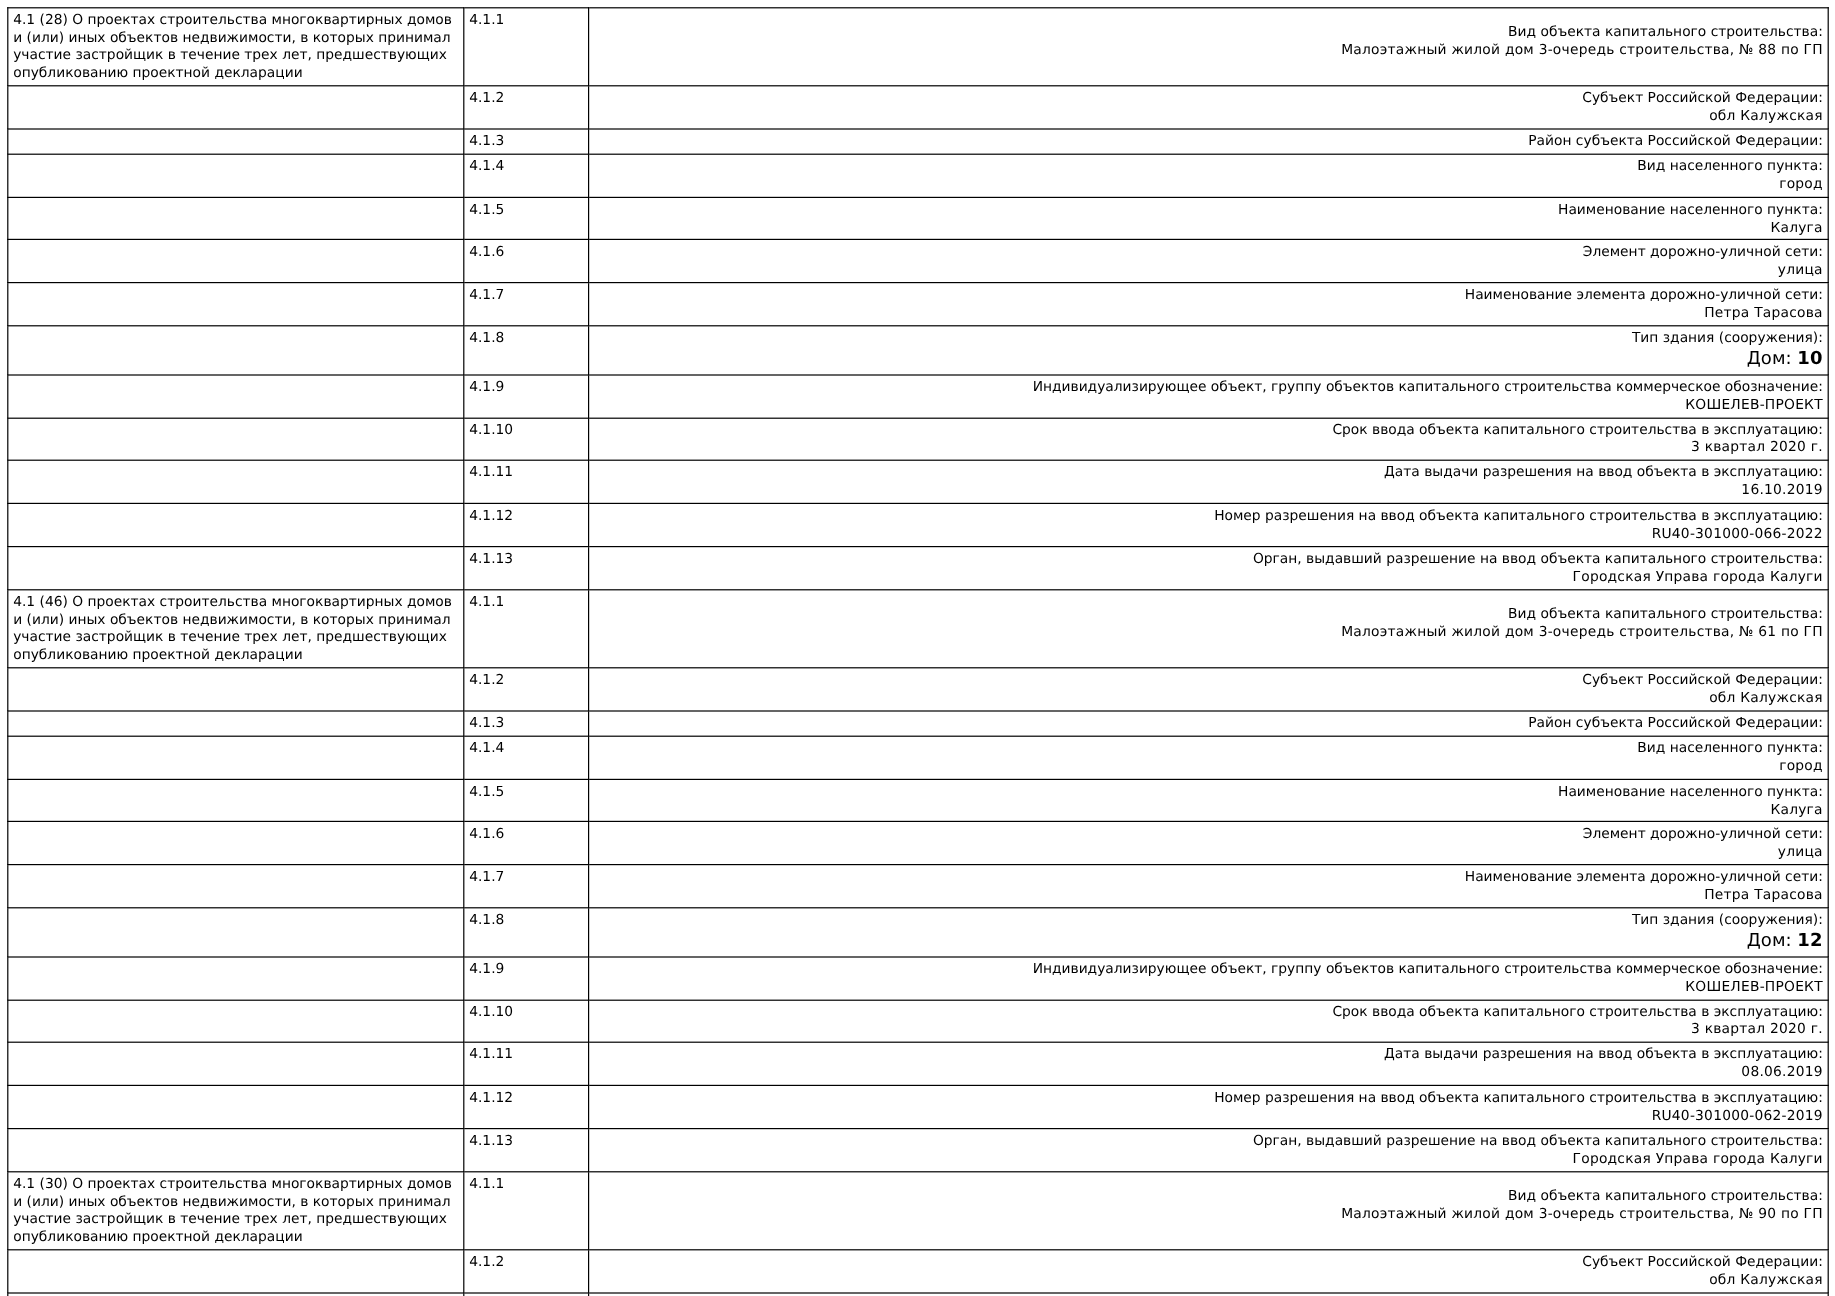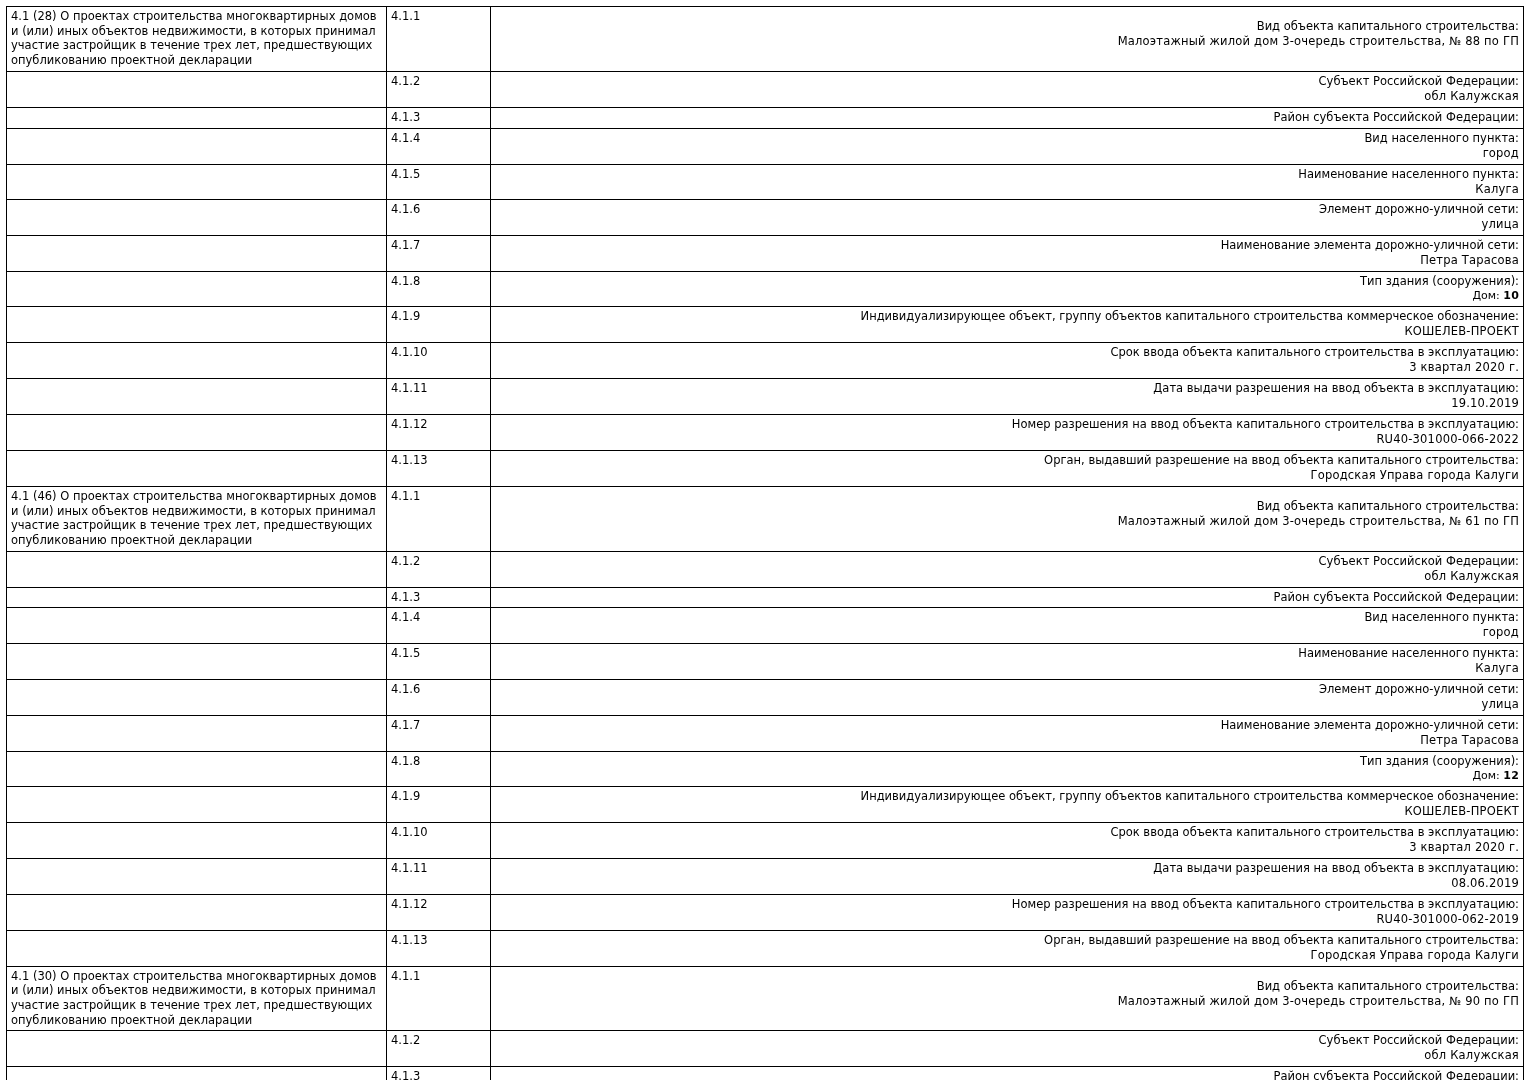--- a/index.html
+++ b/index.html
@@ -54,21 +54,21 @@
     white-space: nowrap;
   }
   .val {
     font-weight: normal;
     font-size: 11.5px;
     line-height: 1.3;
     letter-spacing: 0.2px;
     white-space: nowrap;
   }
   .val-inline {
-    font-size: 11px;
+    font-size: 15px;
     line-height: 1.3;
   }
   .val-inline b { letter-spacing: 0.2px; }
   .empty-cell { height: 14px; }
 </style>
 </head>
 <body>
 
 <div class="page">
   <table class="decl">
@@ -175,21 +175,21 @@
             <div class="val">3 квартал 2020 г.</div>
           </td>
         </tr>
         <tr>
           <td class="section">
             <div class="empty-cell"></div>
           </td>
           <td class="code">4.1.11</td>
           <td class="body">
             <div class="lbl">Дата выдачи разрешения на ввод объекта в эксплуатацию:</div>
-            <div class="val">19.10.2019</div>
+            <div class="val">16.10.2019</div>
           </td>
         </tr>
         <tr>
           <td class="section">
             <div class="empty-cell"></div>
           </td>
           <td class="code">4.1.12</td>
           <td class="body">
             <div class="lbl">Номер разрешения на ввод объекта капитального строительства в эксплуатацию:</div>
             <div class="val">RU40-301000-066-2022</div>

